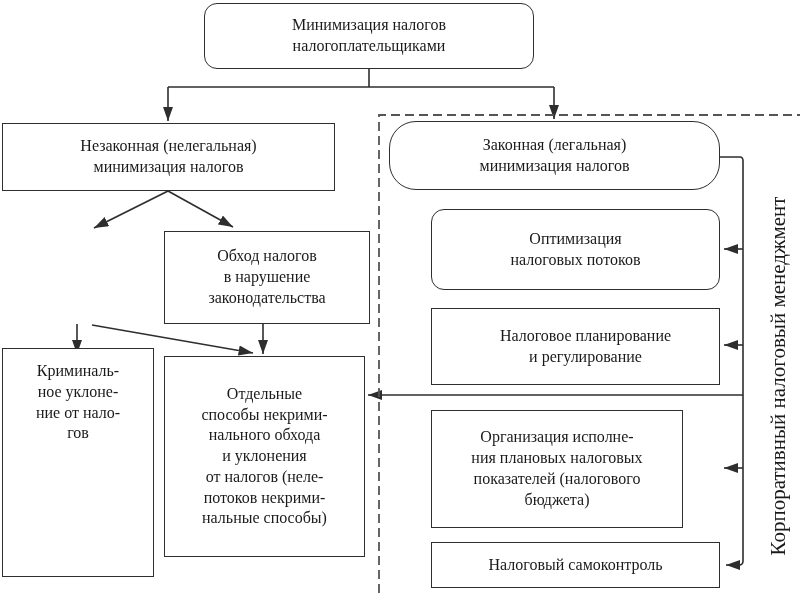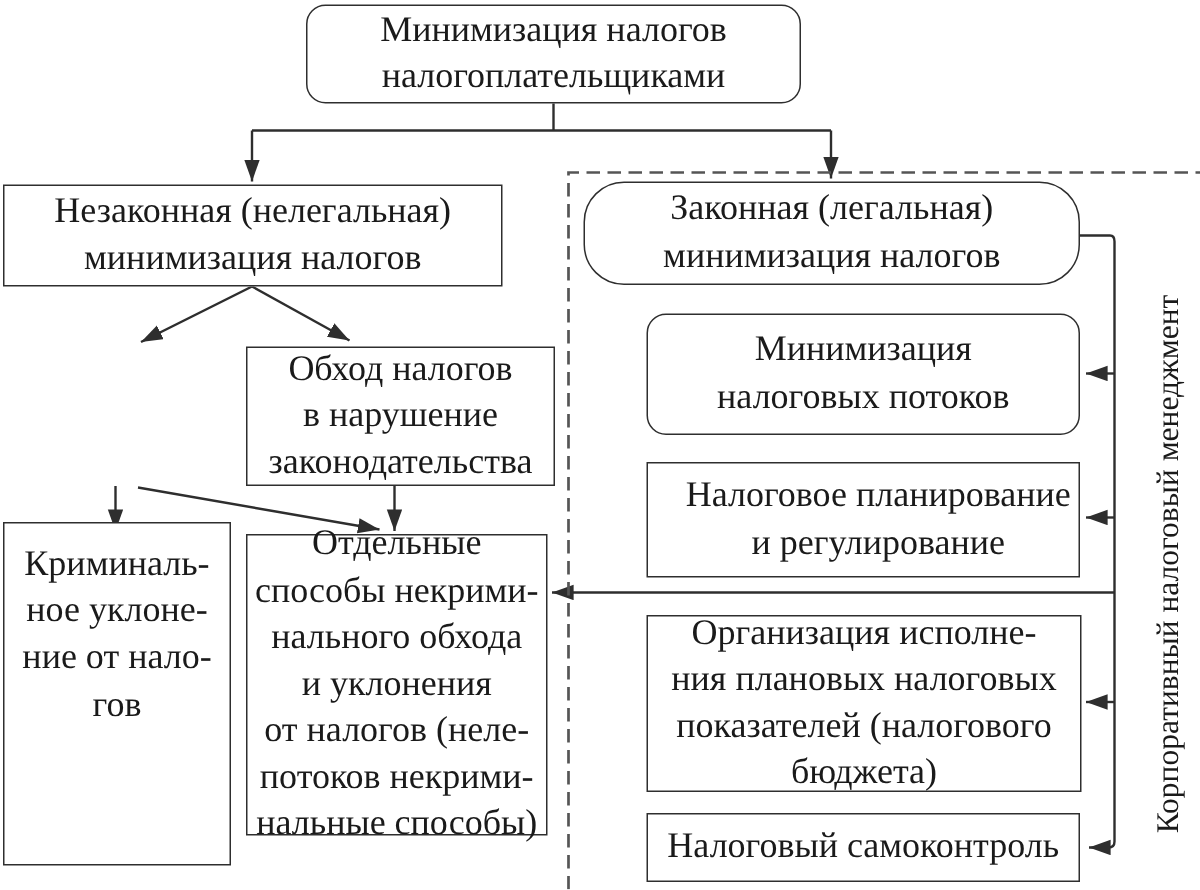--- a/index.html
+++ b/index.html
@@ -26,37 +26,37 @@
     position: absolute;
     z-index: 2;
     box-sizing: border-box;
     border: 1.7px solid #2e2e2e;
     background: #ffffff;
     display: flex;
     align-items: center;
     justify-content: center;
     text-align: center;
     white-space: pre-line;
-    font-size: 24px;
+    font-size: 16px;
     line-height: 1.3;
     padding: 2px 4px;
   }
   .node.rounded { border-radius: 13px; }
   .node.top-align { align-items: flex-start; padding-top: 12px; }
 
   #node-root          { left: 204px; top: 3px;   width: 330px; height: 66px; }
   #node-illegal       { left: 2px;   top: 123px; width: 333px; height: 68px; }
   #node-evasion       { left: 2px;   top: 231px; width: 152px; height: 93px; }
   #node-circumvention { left: 164px; top: 231px; width: 206px; height: 93px; }
   #node-criminal      { left: 2px;   top: 348px; width: 152px; height: 229px; }
   #node-noncriminal   { left: 164px; top: 356px; width: 201px; height: 201px; }
   #node-legal         { left: 389px; top: 121px; width: 331px; height: 69px; border-radius: 27px; }
   #node-optimization  { left: 431px; top: 209px; width: 289px; height: 81px; }
   #node-planning      { left: 431px; top: 308px; width: 289px; height: 77px; padding-left: 24px; }
-  #node-organization  { left: 431px; top: 410px; width: 290px; height: 118px; }
+  #node-organization  { left: 431px; top: 410px; width: 252px; height: 118px; }
   #node-selfcontrol   { left: 431px; top: 542px; width: 289px; height: 46px; }
 
   #side-label {
     position: absolute;
     left: 563px;
     top: 359px;
     width: 430px;
     height: 34px;
     z-index: 2;
     transform: rotate(-90deg);
@@ -124,21 +124,21 @@
 способы некрими-
 нального обхода
 и уклонения
 от налогов (неле-
 потоков некрими-
 нальные способы)</div>
 
   <div class="node" id="node-legal">Законная (легальная)
 минимизация налогов</div>
 
-  <div class="node rounded" id="node-optimization">Минимизация
+  <div class="node rounded" id="node-optimization">Оптимизация
 налоговых потоков</div>
 
   <div class="node" id="node-planning">Налоговое планирование
 и регулирование</div>
 
   <div class="node" id="node-organization">Организация исполне-
 ния плановых налоговых
 показателей (налогового
 бюджета)</div>
 

